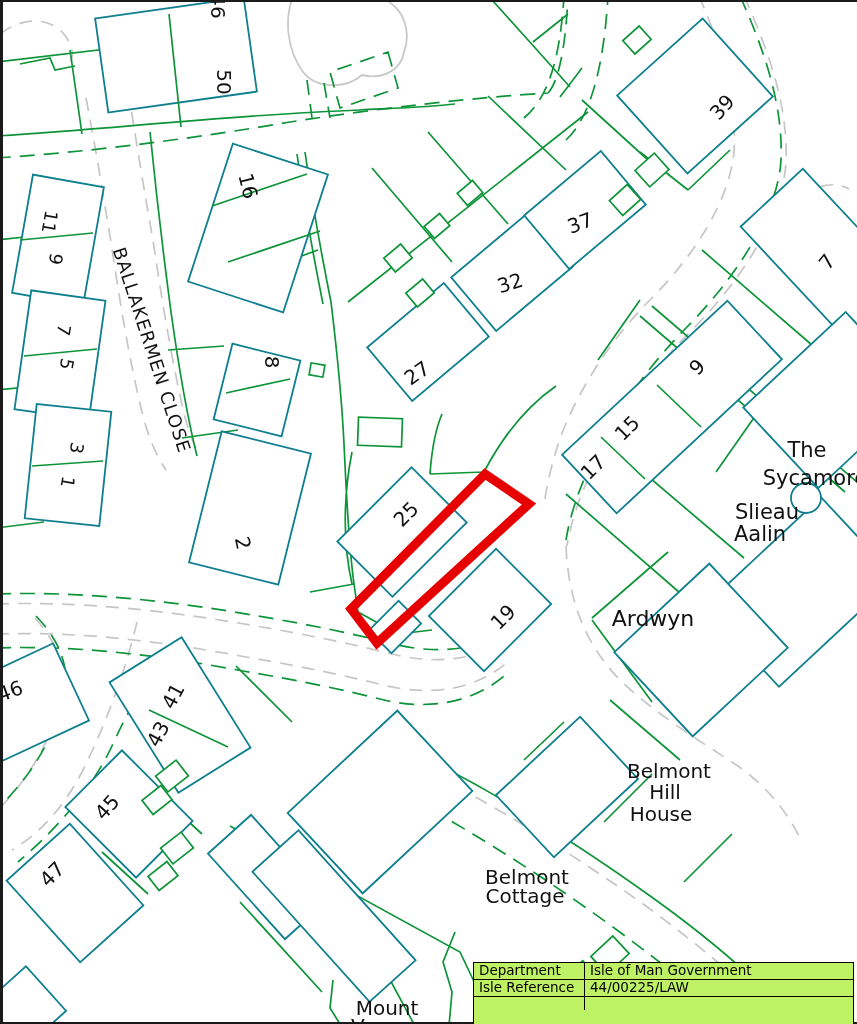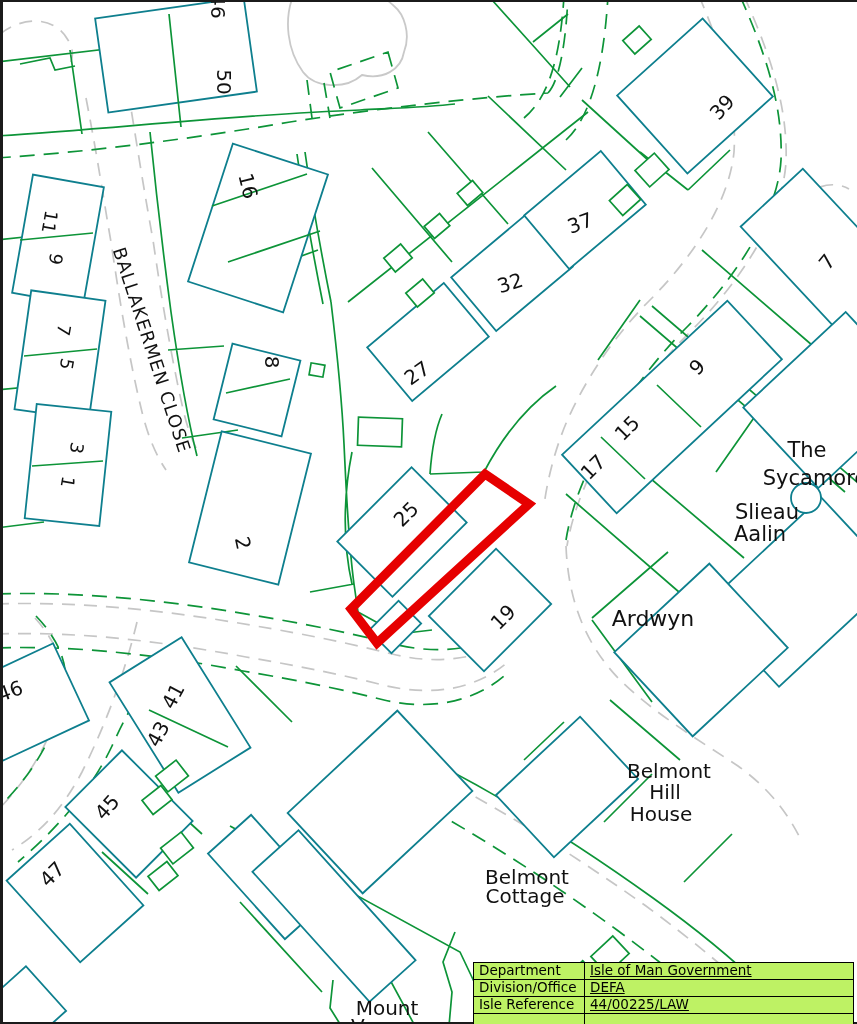--- a/index.html
+++ b/index.html
@@ -18,21 +18,21 @@
   .gsq{fill:#fff;stroke:var(--green);stroke-width:1.7;}
   .lbl{fill:var(--ink);font-family:"DejaVu Sans",sans-serif;}
   .plot{fill:none;stroke:var(--red);stroke-width:9;stroke-linejoin:miter;}
   .frame{fill:#1b1b1b;}
   .info-table{position:absolute;left:473px;top:962px;width:381px;height:80px;background:#bef264;
       border:1px solid #000;box-sizing:border-box;font-size:13.5px;color:#000;}
   .it-row{display:flex;height:16px;line-height:15px;border-bottom:1px solid #000;}
   .it-row.partial{border-bottom:none;height:13px;}
   .it-cell{box-sizing:border-box;padding:0 0 0 5px;white-space:nowrap;overflow:hidden;}
   .it-label{width:111px;border-right:1px solid #000;}
-  .it-value{flex:1;text-decoration:underline;}
+  .it-value{flex:1;}
 </style>
 </head>
 <body>
 
 <div id="map-root">
 <svg width="857" height="1024" viewBox="0 0 857 1024">
 
   <g>
     <path class="tree" d="M 293,-4 C 284,20 287,50 303,72 C 315,88 345,90 362,75 C 383,80 401,70 404,52 C 411,34 404,14 394,6 C 390,2 386,0 384,-4"></path>
   </g>
@@ -192,24 +192,20 @@
     <rect class="frame" x="0" y="1022" width="857" height="2"></rect>
   </g>
 </svg>
 
 <div class="info-table">
   <div class="it-row">
     <div class="it-cell it-label">Department</div>
     <div class="it-cell it-value">Isle of Man Government</div>
   </div>
   <div class="it-row">
-    <div class="it-cell it-label">Division/Office</div>
-    <div class="it-cell it-value">DEFA</div>
-  </div>
-  <div class="it-row">
     <div class="it-cell it-label">Isle Reference</div>
     <div class="it-cell it-value">44/00225/LAW</div>
   </div>
   <div class="it-row partial">
     <div class="it-cell it-label"></div>
     <div class="it-cell it-value"></div>
   </div>
 </div>
 </div>
 

